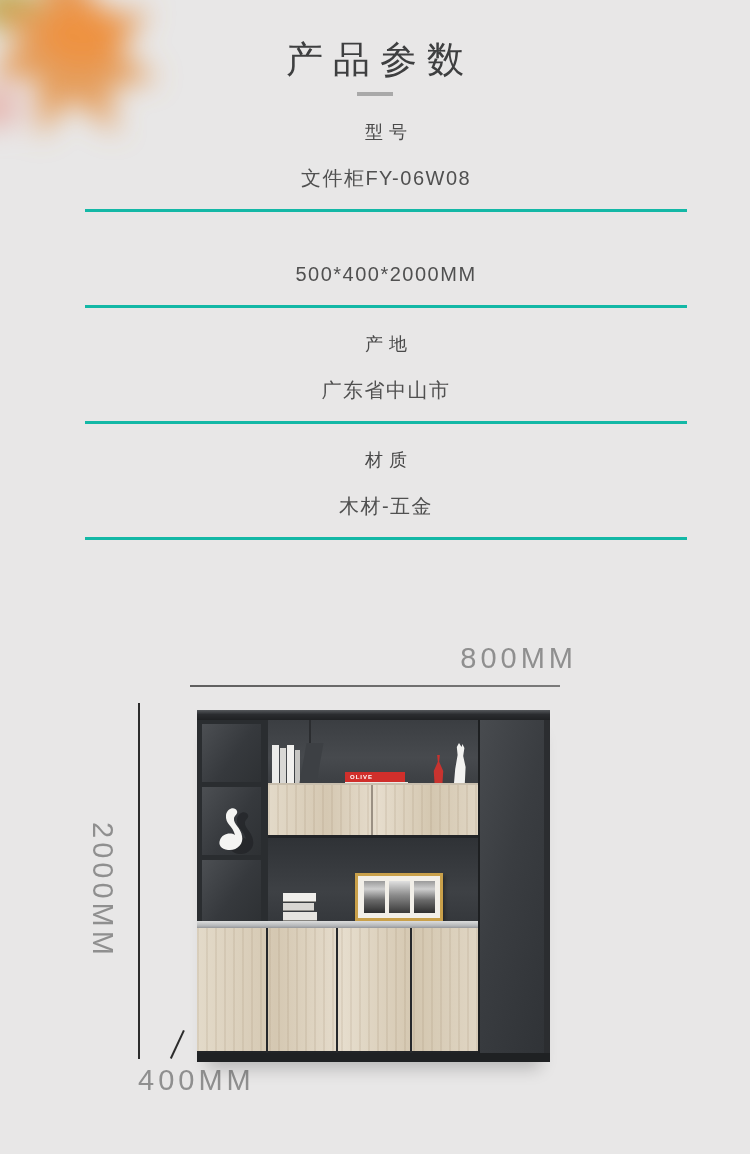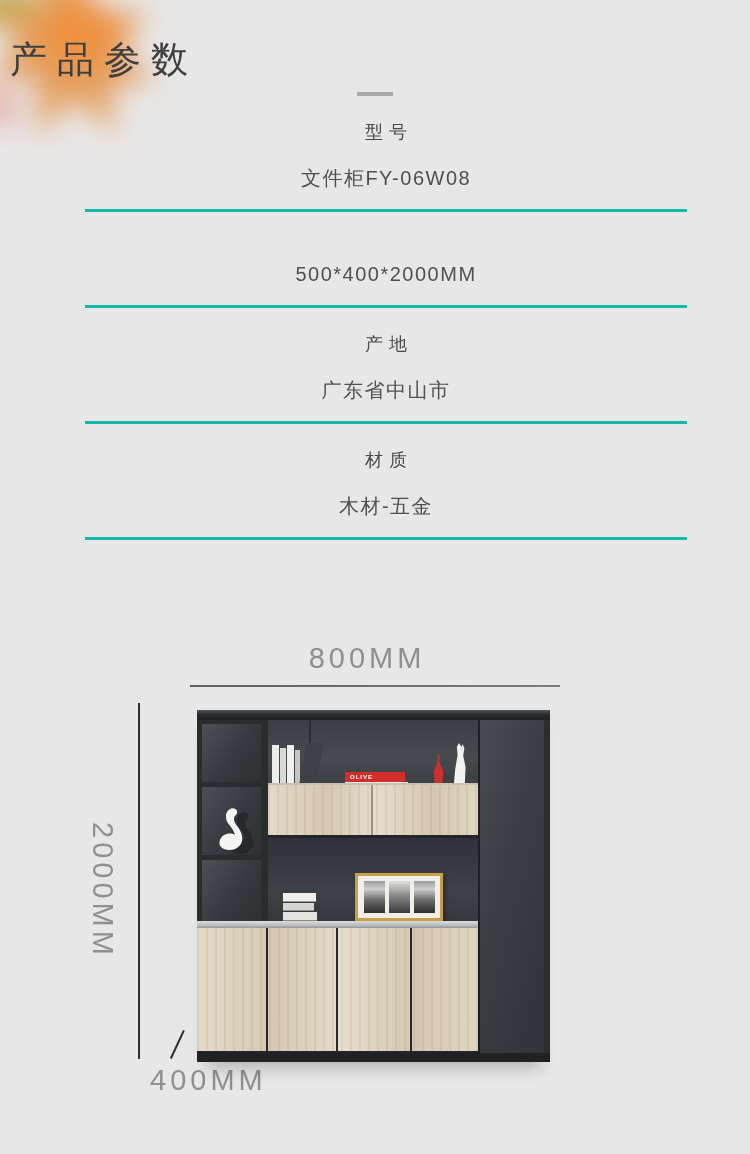--- a/index.html
+++ b/index.html
@@ -8,43 +8,43 @@
     position:relative;
     background:#e8e7e7;
     overflow:hidden;
     font-family:"Liberation Sans","DejaVu Sans",sans-serif;
     color:#4c4c4c;
   }
   
   .leaf-svg { position:absolute; left:-34px; top:-44px; pointer-events:none; }
 
   
-  .header { position:relative; padding-top:36px; text-align:left; }
+  .header { position:relative; padding-top:36px; text-align:center; }
   .page-title {
     font-size:37px; line-height:48px; font-weight:500;
     letter-spacing:10px; color:#3e3f40; text-indent:10px;
   }
   .title-underline { width:36px; height:4px; background:#a9a9a9; margin:8px auto 0; }
 
   
   .specs { width:602px; margin:0 auto 0 85px; }
   .spec-row { text-align:center; padding:26px 0 20px; border-bottom:3px solid #14b8a6; }
   .spec-label { font-size:18px; line-height:20px; letter-spacing:6px; text-indent:6px; color:#4a4a4a; }
   .spec-value { font-size:20px; line-height:22px; letter-spacing:1.5px; color:#505050; margin-top:25px; }
 
   
   .dim-text { position:absolute; color:#8f8f8f; font-size:29px; letter-spacing:4px; font-weight:400; }
-  .dim-width-label { left:183px; top:642px; width:368px; text-align:center; }
+  .dim-width-label { left:209px; top:642px; width:368px; text-align:right; }
   .dim-width-line { position:absolute; left:190px; top:685px; width:370px; height:2px;
     background:linear-gradient(90deg,#5f5f5f,#7b7b7b); }
   .dim-height-line { position:absolute; left:138px; top:703px; width:2px; height:356px; background:#2c2c2c; }
   .dim-height-label { left:86px; top:822px; writing-mode:vertical-rl; }
   .dim-depth-tick { position:absolute; left:183px; top:1030px; width:2px; height:31px;
     background:#2c2c2c; transform:rotate(25deg); transform-origin:top left; }
-  .dim-depth-label { left:150px; top:1064px; }
+  .dim-depth-label { left:138px; top:1064px; }
 
   
   .cabinet { position:absolute; left:197px; top:710px; width:353px; height:352px;
     background:#35383c; box-shadow:0 16px 16px -10px rgba(0,0,0,.22); }
   .cabinet > div { position:absolute; }
   .cab-top { left:0; top:0; width:353px; height:10px;
     background:linear-gradient(180deg,#54575b 0%,#2a2c2f 45%,#1f2123 100%); }
   
   .left-col { left:0; top:10px; width:71px; height:333px; background:#2a2d30; }
   .left-col > div { position:absolute; left:5px; width:59px; }

